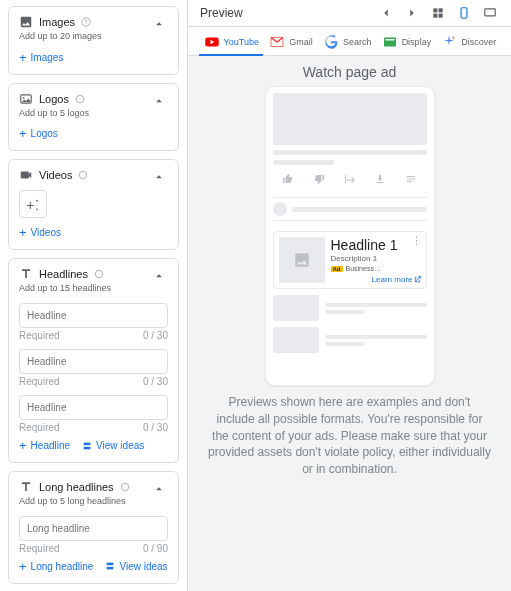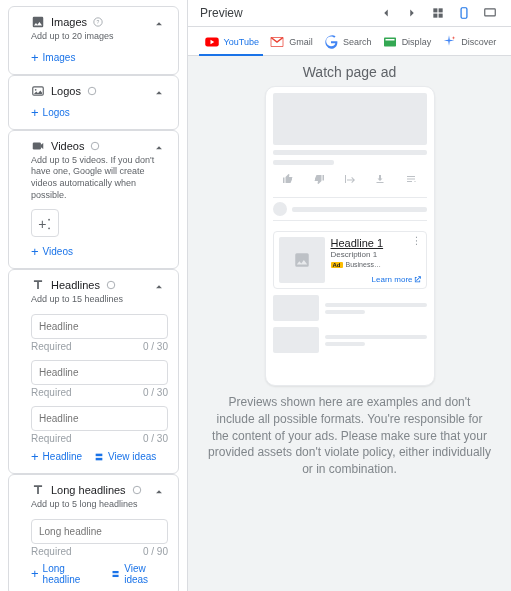--- a/index.html
+++ b/index.html
@@ -2,21 +2,21 @@
 <html><head>
 <meta charset="utf-8">
 <style>
 * { box-sizing: border-box; margin: 0; padding: 0; }
 body { font-family: 'Google Sans', Arial, sans-serif; font-size: 11px; color: #3c4043; background: #fff; }
 .shell { display: flex; width: 511px; height: 591px; margin: 0 auto; box-shadow: 0 2px 10px rgba(0,0,0,.18); }
 .left-col { width: 188px; border-right: 1px solid #dadce0; overflow-y: auto; padding: 6px 8px 10px 8px; }
 .right-col { flex: 1; display: flex; flex-direction: column; }
 
 
-.card { background: #fff; border: 1px solid #dadce0; border-radius: 6px; padding: 8px 10px 10px 22px; margin-bottom: 0; }
+.card { background: #fff; border: 1px solid #dadce0; border-radius: 6px; padding: 8px 10px 10px 10px; margin-bottom: 8px; }
 .card-head { display: flex; align-items: center; gap: 6px; position: relative; }
 .card-title { font-size: 11px; font-weight: 500; color: #202124; }
 .card-sub { font-size: 9px; color: #5f6368; margin-top: 2px; line-height: 1.3; }
 .chev { position: absolute; right: 0; top: 2px; width: 16px; height: 16px; }
 .chev svg { width: 14px; height: 14px; fill: #5f6368; }
 .ico { width: 14px; height: 14px; display: inline-flex; align-items: center; justify-content: center; }
 .ico svg { width: 14px; height: 14px; fill: #5f6368; }
 .help { width: 10px; height: 10px; }
 .help svg { width: 10px; height: 10px; fill: #9aa0a6; }
 
@@ -55,21 +55,21 @@
 .act-row .aico svg { width: 12px; height: 12px; fill: #bdc1c6; }
 .divider { height: 1px; background: #e8eaed; margin: 4px 0; }
 .chan-row { display: flex; align-items: center; gap: 5px; }
 .avatar { width: 14px; height: 14px; border-radius: 50%; background: #e8eaed; }
 .chan-line { flex: 1; height: 5px; background: #e8eaed; border-radius: 2px; }
 
 .ad-card { display: flex; gap: 6px; margin-top: 6px; border: 1px solid #e8eaed; border-radius: 4px; padding: 5px; position: relative; }
 .ad-img { width: 46px; height: 46px; background: #e8eaed; border-radius: 2px; display: flex; align-items: center; justify-content: center; }
 .ad-img svg { width: 18px; height: 18px; fill: #bdc1c6; }
 .ad-body { flex: 1; }
-.ad-title { font-size: 11px; font-weight: 500; color: #202124; text-decoration: underline; }
+.ad-title { font-size: 14px; font-weight: 500; color: #202124; }
 .ad-desc { font-size: 8px; color: #5f6368; margin-top: 1px; }
 .ad-badges { display: flex; gap: 3px; align-items: center; margin-top: 2px; }
 .ad-tag { background: #fbbc04; color: #202124; font-size: 6px; font-weight: 700; padding: 0 2px; border-radius: 1px; }
 .biz { font-size: 7px; color: #5f6368; }
 .menu-dots { position: absolute; top: 4px; right: 4px; font-size: 10px; color: #9aa0a6; line-height: 1; }
 .learn { position: absolute; bottom: 4px; right: 4px; color: #1a73e8; font-size: 8px; font-weight: 500; display: flex; align-items: center; gap: 0; }
 .learn svg { width: 9px; height: 9px; fill: #1a73e8; }
 
 .relrow { display: flex; gap: 6px; margin-top: 6px; }
 .rel-thumb { width: 46px; height: 26px; background: #e8eaed; border-radius: 2px; }
@@ -117,20 +117,21 @@
             </svg>
           </span>
         <span class="card-title">Logos</span>
         <span class="help"><svg viewBox="0 0 24 24">
               <circle cx="12" cy="12" r="9" fill="none" stroke="#9aa0a6" stroke-width="2"></circle>
             </svg></span>
         <span class="chev"><svg viewBox="0 0 24 24">
               <path d="M7 14l5-5 5 5z"></path>
             </svg></span>
       </div>
+      <div class="card-sub">Add up to 5 logos</div>
       <div class="add-link">
           <span class="plus">+</span>
           <span>Logos</span>
         </div>
     </div>
 
     <div class="card">
       <div class="card-head">
         <span class="ico">
             <svg viewBox="0 0 24 24">
@@ -139,21 +140,20 @@
             </svg>
           </span>
         <span class="card-title">Videos</span>
         <span class="help"><svg viewBox="0 0 24 24">
               <circle cx="12" cy="12" r="9" fill="none" stroke="#9aa0a6" stroke-width="2"></circle>
             </svg></span>
         <span class="chev"><svg viewBox="0 0 24 24">
               <path d="M7 14l5-5 5 5z"></path>
             </svg></span>
       </div>
-      <div class="card-sub">Add up to 5 videos. If you don't have one, Google will create videos automatically when possible.</div>
       <div class="add-box">
           <span>+⁚</span>
         </div>
       <div class="add-link">
           <span class="plus">+</span>
           <span>Videos</span>
         </div>
     </div>
 
     <div class="card">

